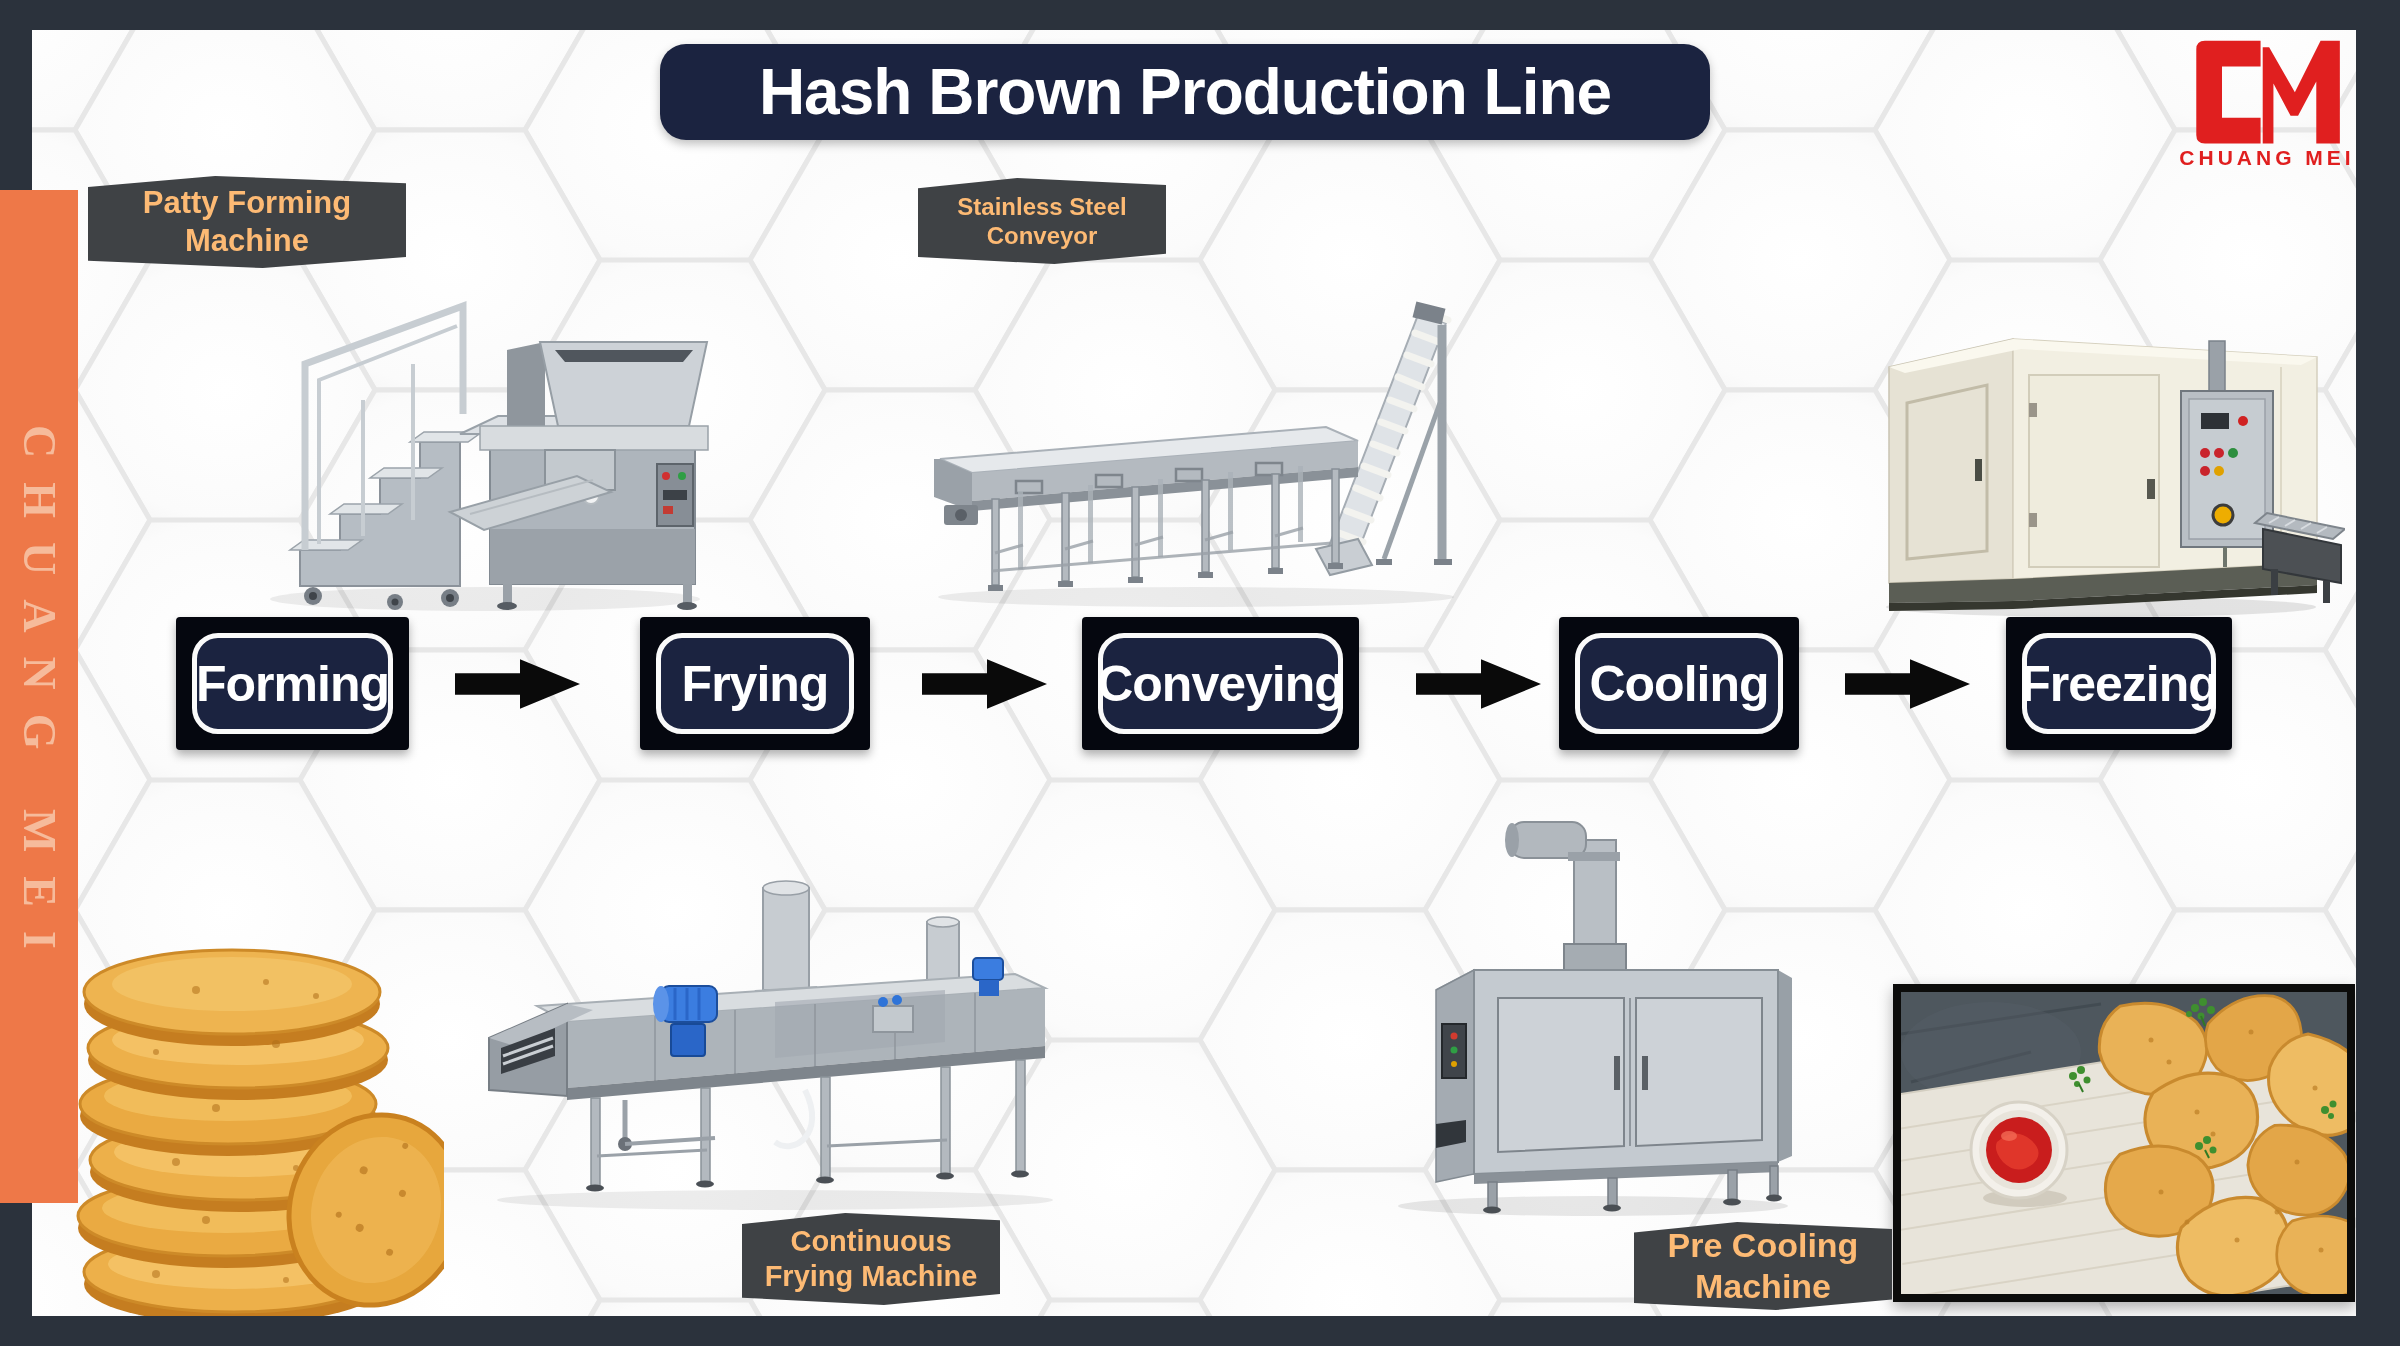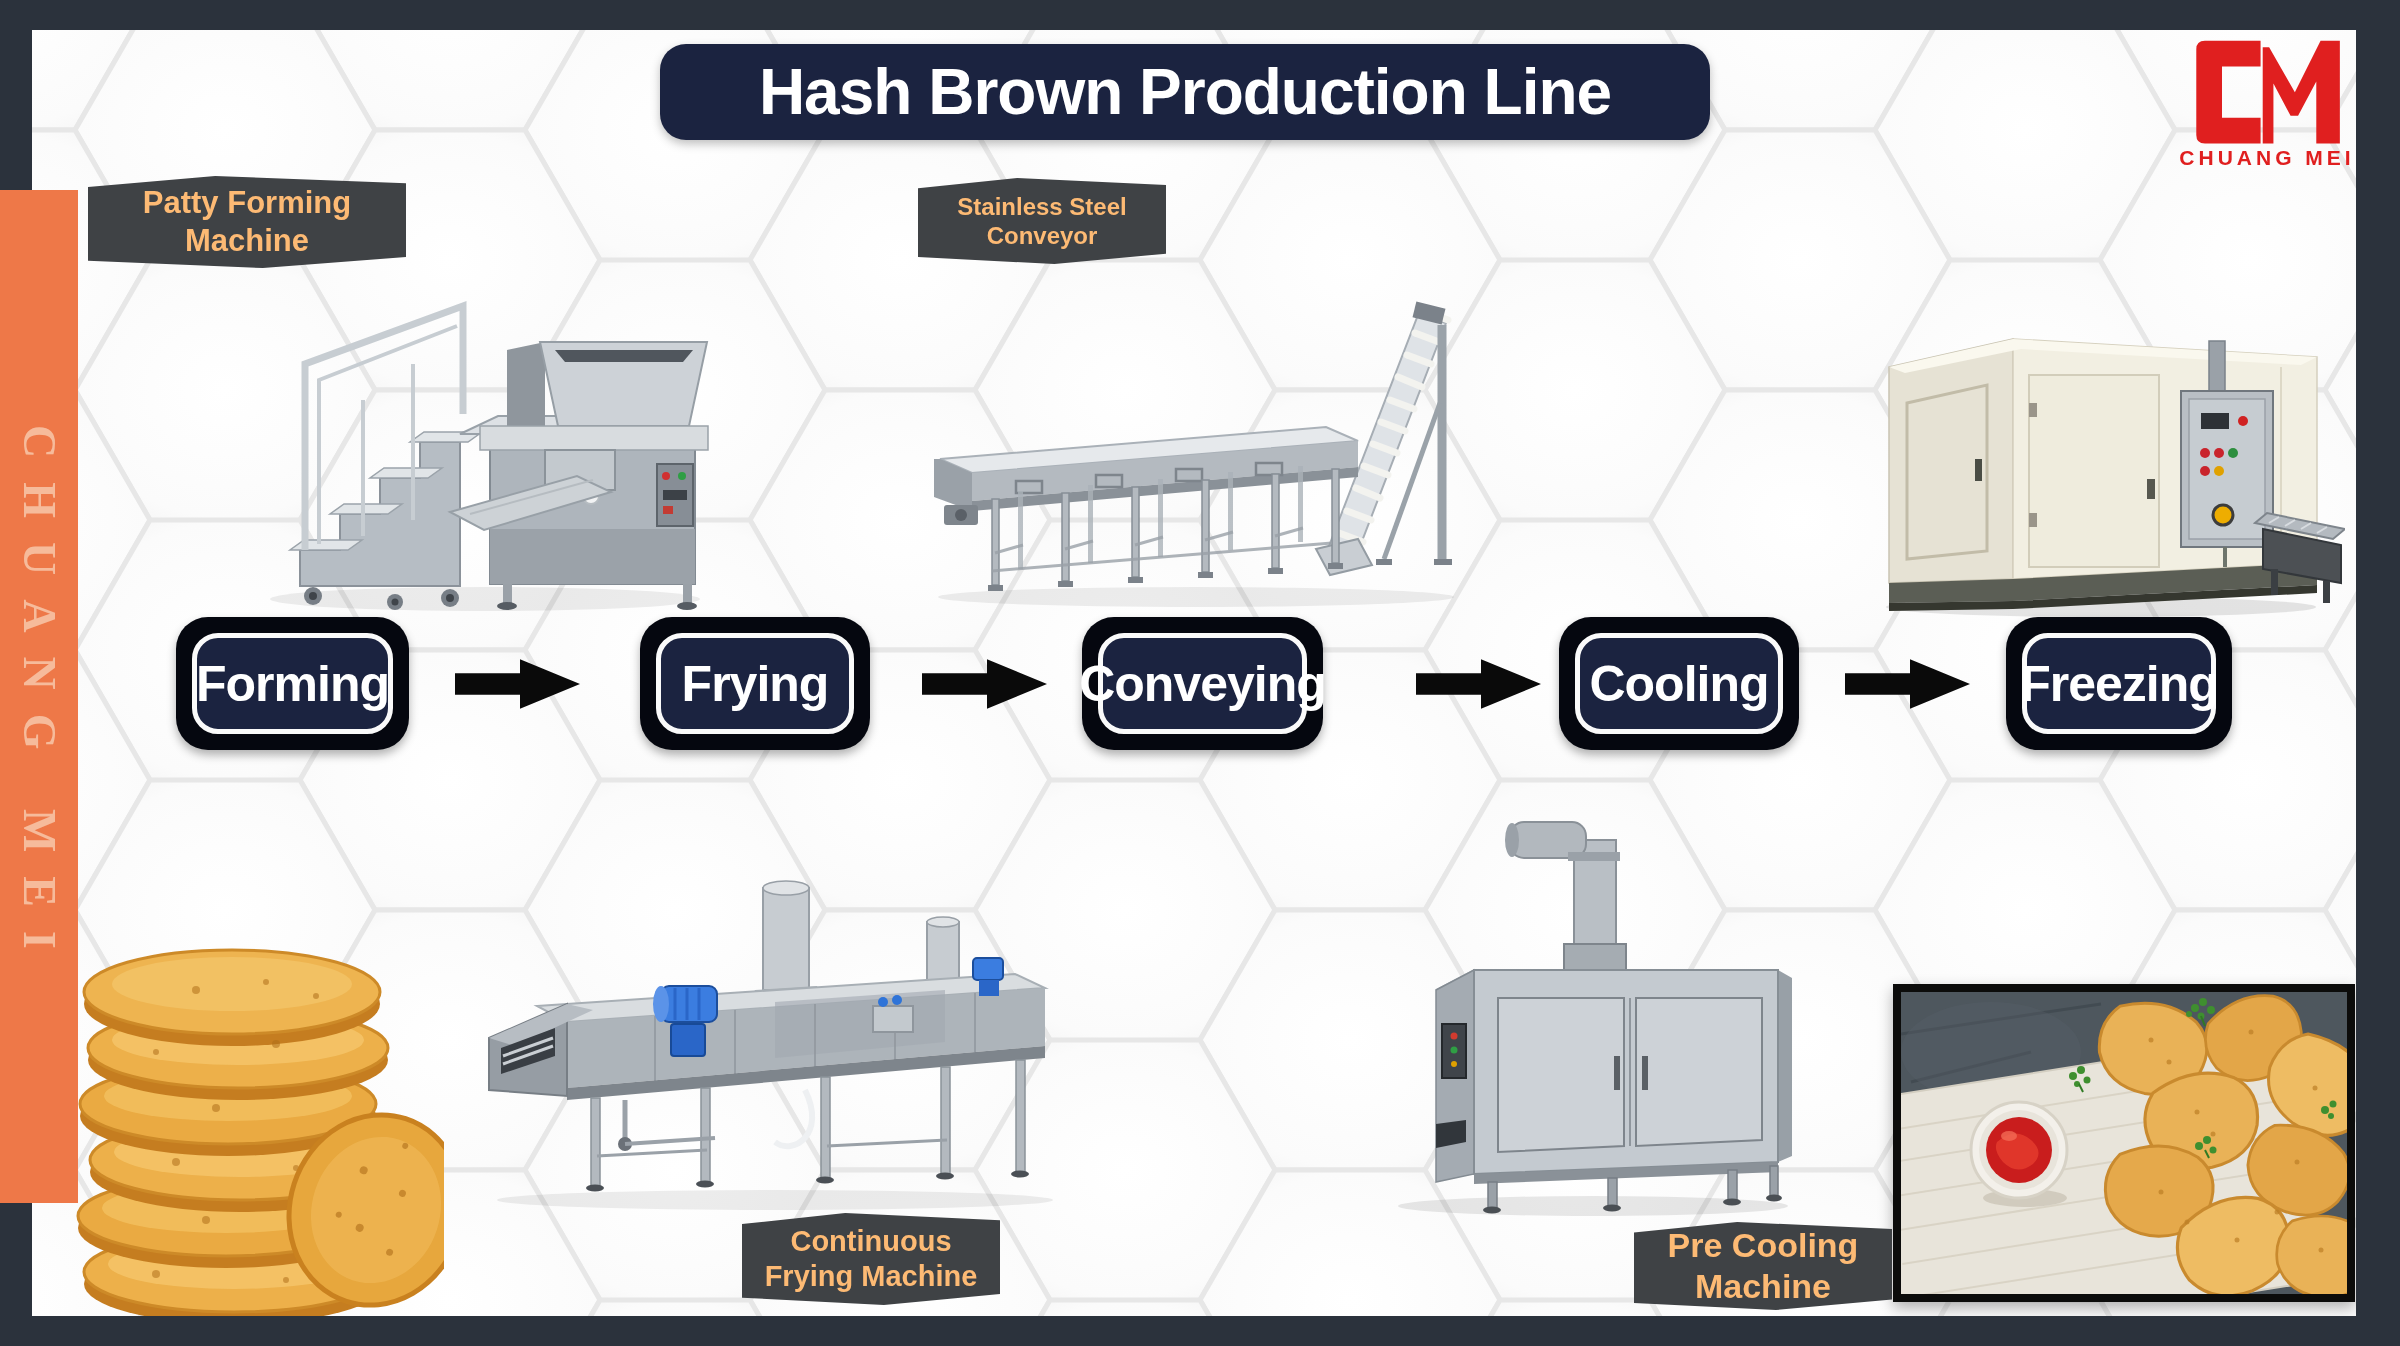--- a/index.html
+++ b/index.html
@@ -39,29 +39,29 @@
           clip-path:polygon(0% 12%,40% 0%,100% 8%,100% 88%,55% 100%,0% 92%);
           font-weight:bold;font-size:31px;line-height:1.22;}
   .banner span{display:block;}
   .lbl-patty   {left:88px;  top:176px; width:318px;height:92px;}
   .lbl-conv    {left:918px; top:178px; width:248px;height:86px;font-size:24px;}
   .lbl-iqf     {left:1678px;top:184px; width:218px;height:62px;}
   .lbl-fry     {left:742px; top:1213px;width:258px;height:92px;font-size:29px;}
   .lbl-precool {left:1634px;top:1222px;width:258px;height:88px;font-size:34px;}
 
   
-  .flow-box{z-index:4;background:#05070f;border-radius:32px;padding:16px;box-sizing:border-box;
+  .flow-box{z-index:4;background:#05070f;border-radius:4px;padding:16px;box-sizing:border-box;
             box-shadow:0 5px 10px rgba(0,0,0,.3);}
   .flow-box .inner{width:100%;height:100%;box-sizing:border-box;background:var(--navy,#1b2340);
             border:5px solid #fafafa;border-radius:26px;display:flex;align-items:center;
             justify-content:center;}
   .flow-box .inner span{color:#fff;font-weight:bold;font-size:50px;letter-spacing:-1px;white-space:nowrap;}
   .fb-forming  {left:176px; top:617px;width:233px;height:133px;}
   .fb-frying   {left:640px; top:617px;width:230px;height:133px;}
-  .fb-conveying{left:1082px;top:617px;width:241px;height:133px;}
+  .fb-conveying{left:1082px;top:617px;width:277px;height:133px;}
   .fb-cooling  {left:1559px;top:617px;width:240px;height:133px;}
   .fb-freezing {left:2006px;top:617px;width:226px;height:133px;}
 
   .arrow{z-index:4;background:#0a0a0a;width:125px;height:54px;
          clip-path:polygon(0% 30%,52% 30%,52% 4%,100% 50%,52% 96%,52% 70%,0% 70%);}
   .ar1{left:455px;top:657px;} .ar2{left:922px;top:657px;}
   .ar3{left:1416px;top:657px;} .ar4{left:1845px;top:657px;}
 
   
   .machine{z-index:2;}

